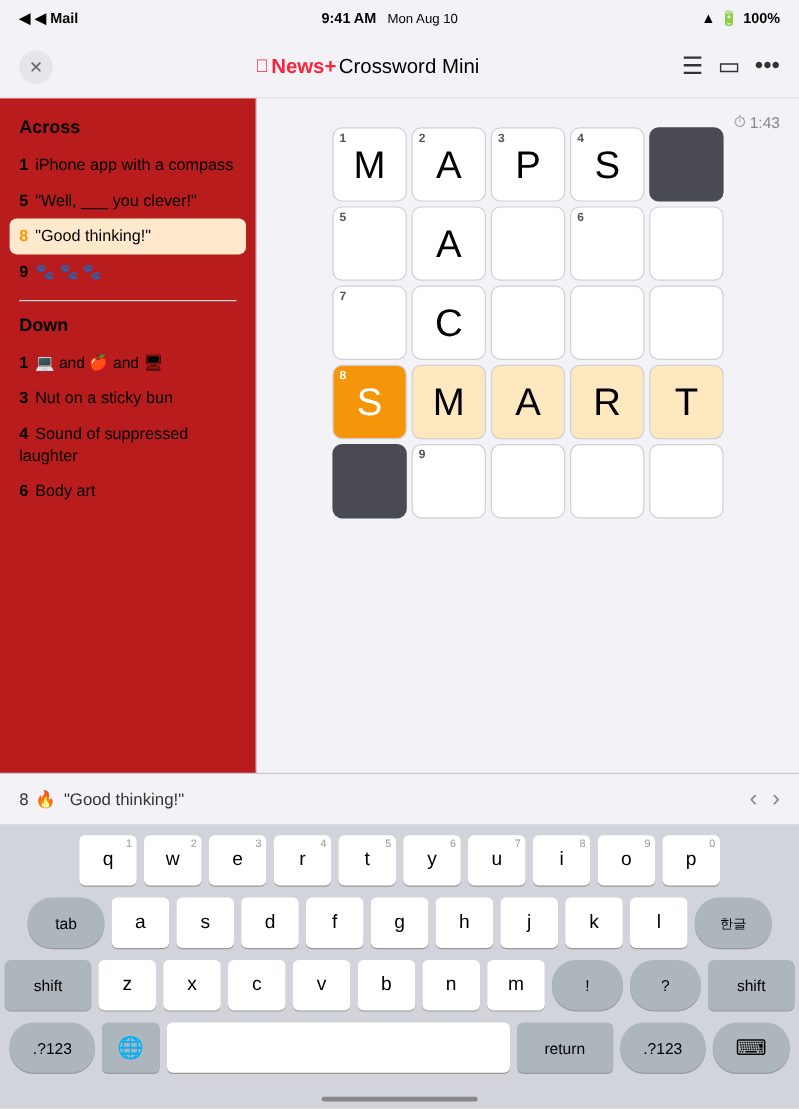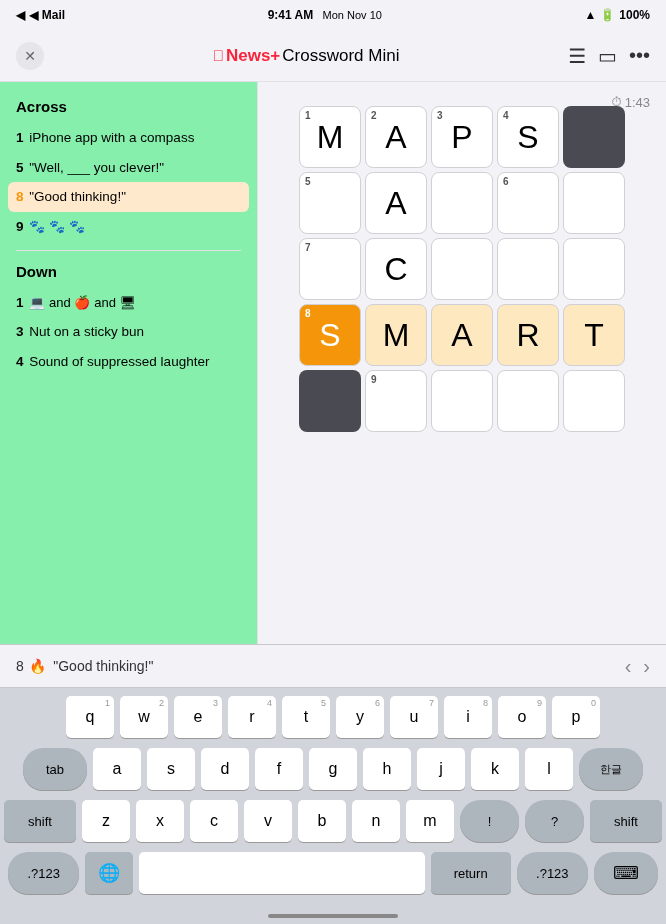--- a/index.html
+++ b/index.html
@@ -58,22 +58,22 @@
 
     
     .main-content {
       display: flex;
       height: calc(924px - 30px - 52px - 280px);
       background: #f2f2f7;
     }
 
     
     .clues-panel {
-      width: 258px;
-      background: #86efac;
+      width: 214px;
+      background: #b91c1c;
       border-right: 1px solid #e0e0e5;
       padding: 12px 0;
       overflow-y: auto;
     }
     .clue-section-title {
       font-size: 15px;
       font-weight: 700;
       padding: 4px 16px 8px;
       color: #000;
     }
@@ -256,21 +256,21 @@
 </head>
 <body>
 
 <div class="status-bar">
   <div class="status-left">
     <span>◀</span>
     <span>◀ Mail</span>
   </div>
   <div class="status-center">
     <span>9:41 AM</span>
-    <span style="margin-left:6px;font-weight:400;font-size:11px;">Mon Nov 10</span>
+    <span style="margin-left:6px;font-weight:400;font-size:11px;">Mon Aug 10</span>
   </div>
   <div class="status-right">
     <span>▲</span>
     <span>🔋</span>
     <span>100%</span>
   </div>
 </div>
 
 <div class="nav-bar">
   <div class="nav-close">
@@ -324,20 +324,24 @@
         <span class="clue-emoji">💻 and 🍎 and 🖥</span>
       </div>
       <div class="clue-item">
         <span class="clue-num">3</span>
         <span>Nut on a sticky bun</span>
       </div>
       <div class="clue-item">
         <span class="clue-num">4</span>
         <span>Sound of suppressed laughter</span>
       </div>
+      <div class="clue-item">
+        <span class="clue-num">6</span>
+        <span>Body art</span>
+      </div>
     </div>
   </div>
 
   <div class="grid-area">
     <div class="crossword-grid" id="crossword-grid">
     <div class="cell"><span class="cell-number">1</span>M</div>
         <div class="cell"><span class="cell-number">2</span>A</div>
         <div class="cell"><span class="cell-number">3</span>P</div>
         <div class="cell"><span class="cell-number">4</span>S</div>
         <div class="cell black"></div>

